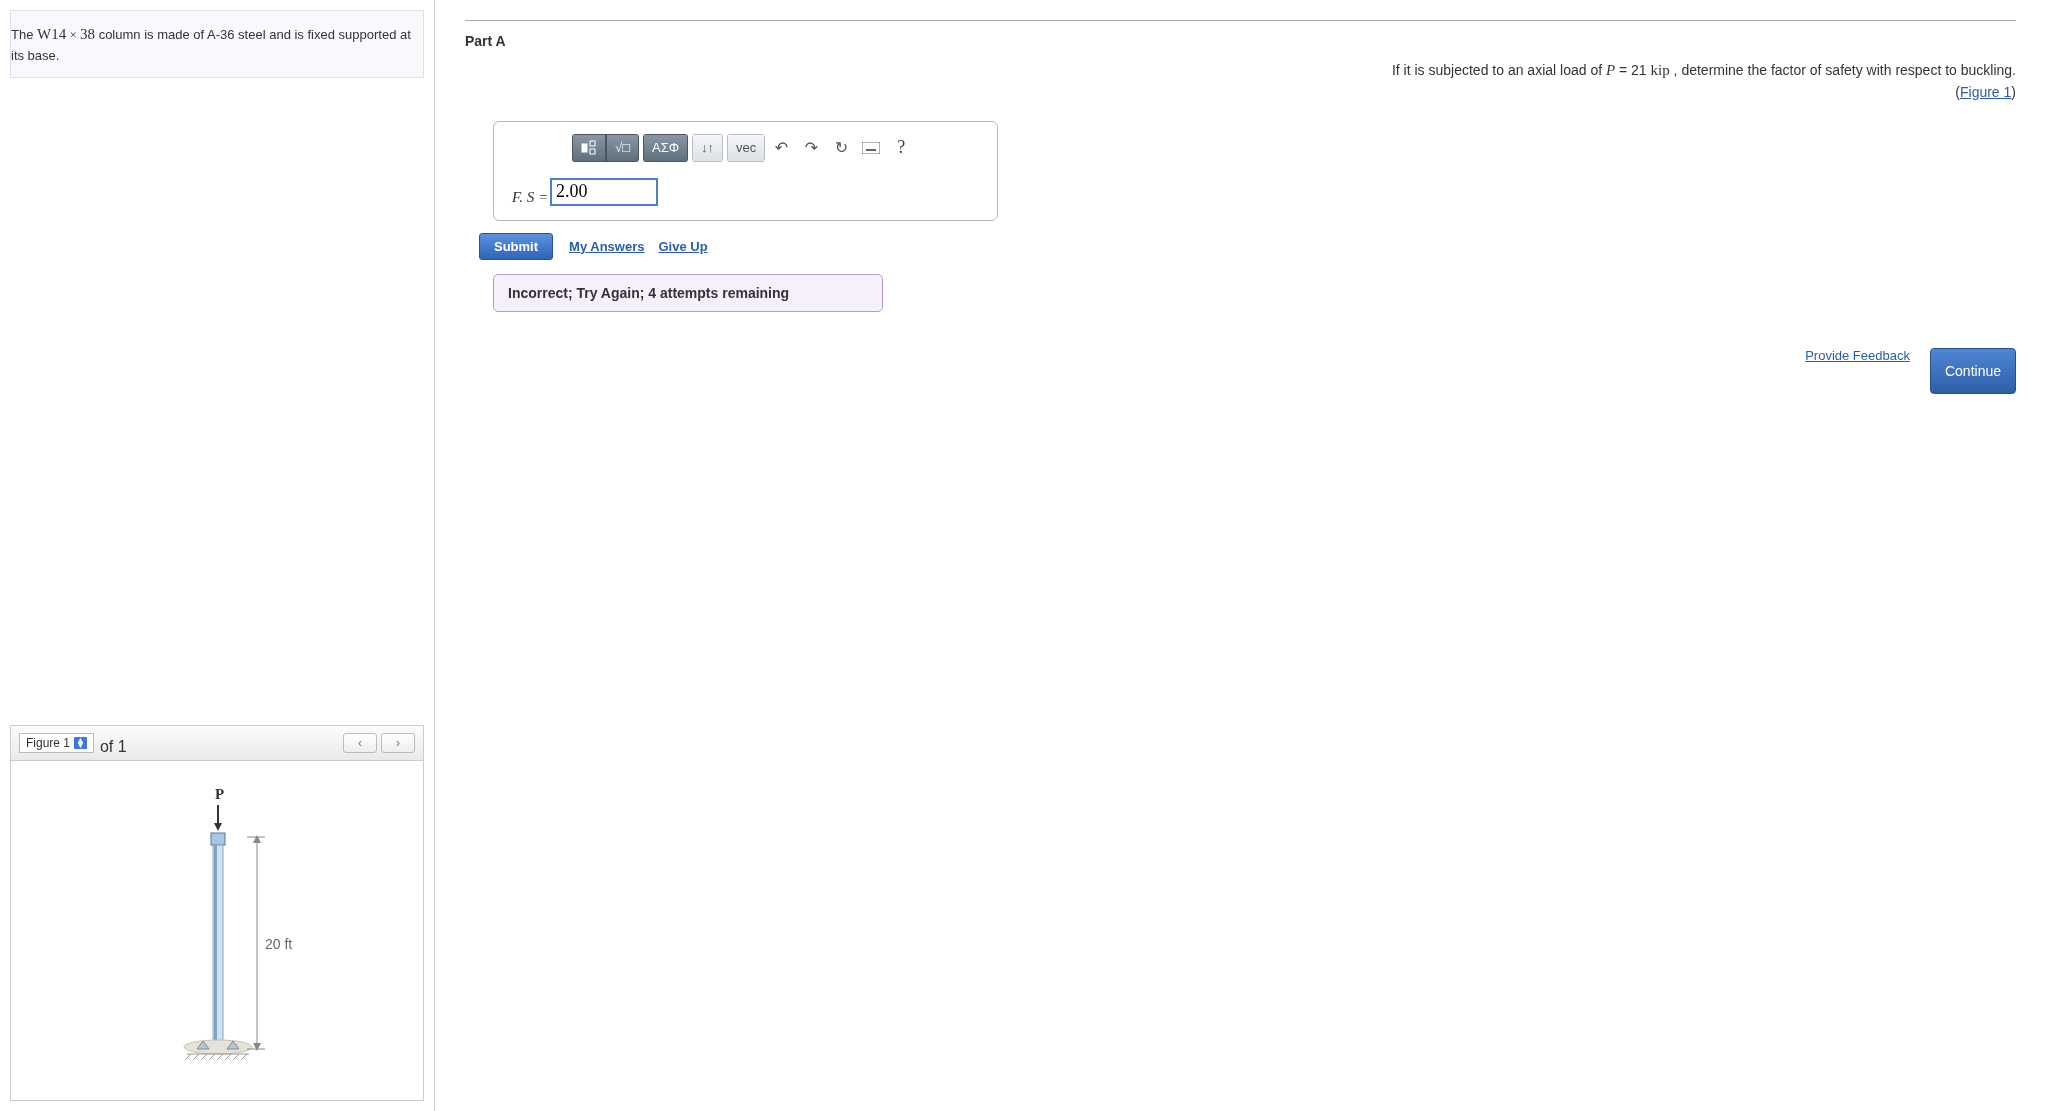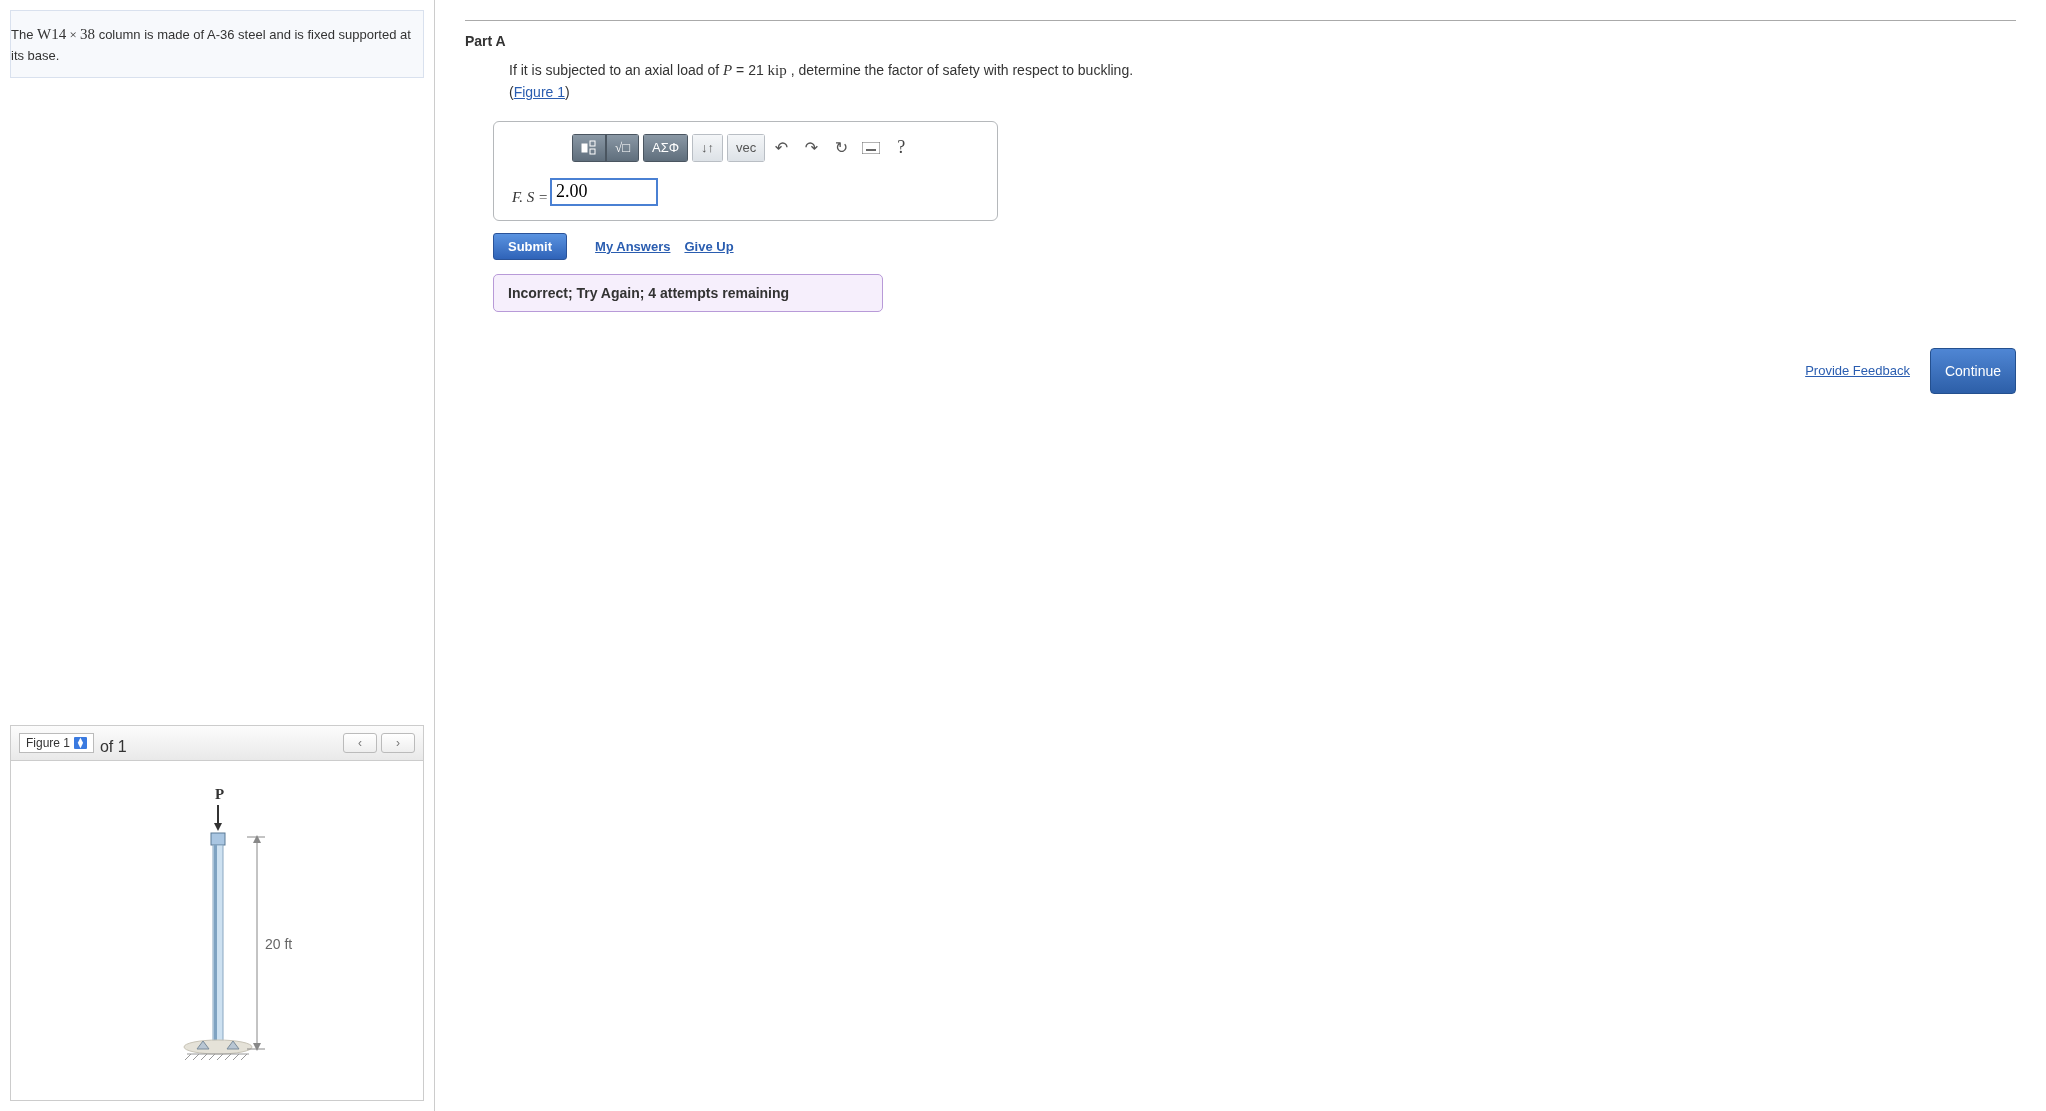--- a/index.html
+++ b/index.html
@@ -75,21 +75,21 @@
   margin: 0 10px 10px;
   border: 1px solid #ccc;
   border-top: none;
   height: 340px;
   background: #fff;
   display:flex;align-items:center;justify-content:center;
 }
 .right-panel { flex: 1; padding: 20px 30px; }
 .hr-top { border: none; border-top: 1px solid #aaa; margin-bottom: 12px; }
 .part-label { font-weight: bold; font-size: 14px; margin-bottom: 10px; }
-.part-text { margin-left: 44px; font-size: 14px; line-height: 1.5; }
+.part-text { margin-left: 44px; font-size: 14px; line-height: 1.5; text-align: right; }
 .fig-link { color: #2a5db0; text-decoration: underline; cursor:pointer; }
 .answer-box {
   margin: 18px 0 12px 28px;
   width: 505px;
   border: 1px solid #b5b8bb;
   border-radius: 6px;
   background: #fff;
   padding: 12px 10px 14px;
 }
 .toolbar {
@@ -115,41 +115,41 @@
 .help-q { font-size:18px;font-family:'Times New Roman',serif;color:#444;width:28px;text-align:center;cursor:pointer; }
 .answer-row { display:flex;align-items:flex-end;gap:2px;margin-left:8px; }
 .fs-label { font-family:'Times New Roman',serif;font-style:italic;font-size:15px; }
 .answer-input {
   width:108px;height:28px;
   border:2px solid #4a80d3;
   font-size:18px;
   font-family:'Times New Roman',serif;
   padding:4px 4px;
 }
-.action-row { display:flex;align-items:center;gap:28px;margin-left:28px; }
+.action-row { display:flex;align-items:center;gap:16px;margin-left:14px; }
 .submit-btn {
   background: linear-gradient(#5a93e0,#2f63b8);
   color:#fff;border:1px solid #2a5399;
   border-radius:3px;padding:5px 14px;
   font-weight:bold;font-size:13px;cursor:pointer;
 }
 .link-a { color:#2a5db0; text-decoration:underline;font-weight:bold;font-size:13px;cursor:pointer; }
 .feedback-box {
   margin: 14px 0 0 28px;
   width: 390px;
   border: 1px solid #b89ad8;
   background: #f6effc;
   border-radius: 5px;
   padding: 10px 14px;
   font-weight: bold;
   font-size: 14px;
   color: #333;
 }
 .bottom-row {
-  display:flex;justify-content:flex-end;align-items:center;gap:20px;
+  display:flex;justify-content:flex-end;align-items:flex-start;gap:20px;
   margin-top: 36px;
 }
 .continue-btn {
   background: linear-gradient(#4f86d4,#2d5fa8);
   color:#fff;border:1px solid #24508f;
   border-radius:4px;padding:14px 14px;
   font-size:14px;cursor:pointer;
 }
 </style>
 </head>

